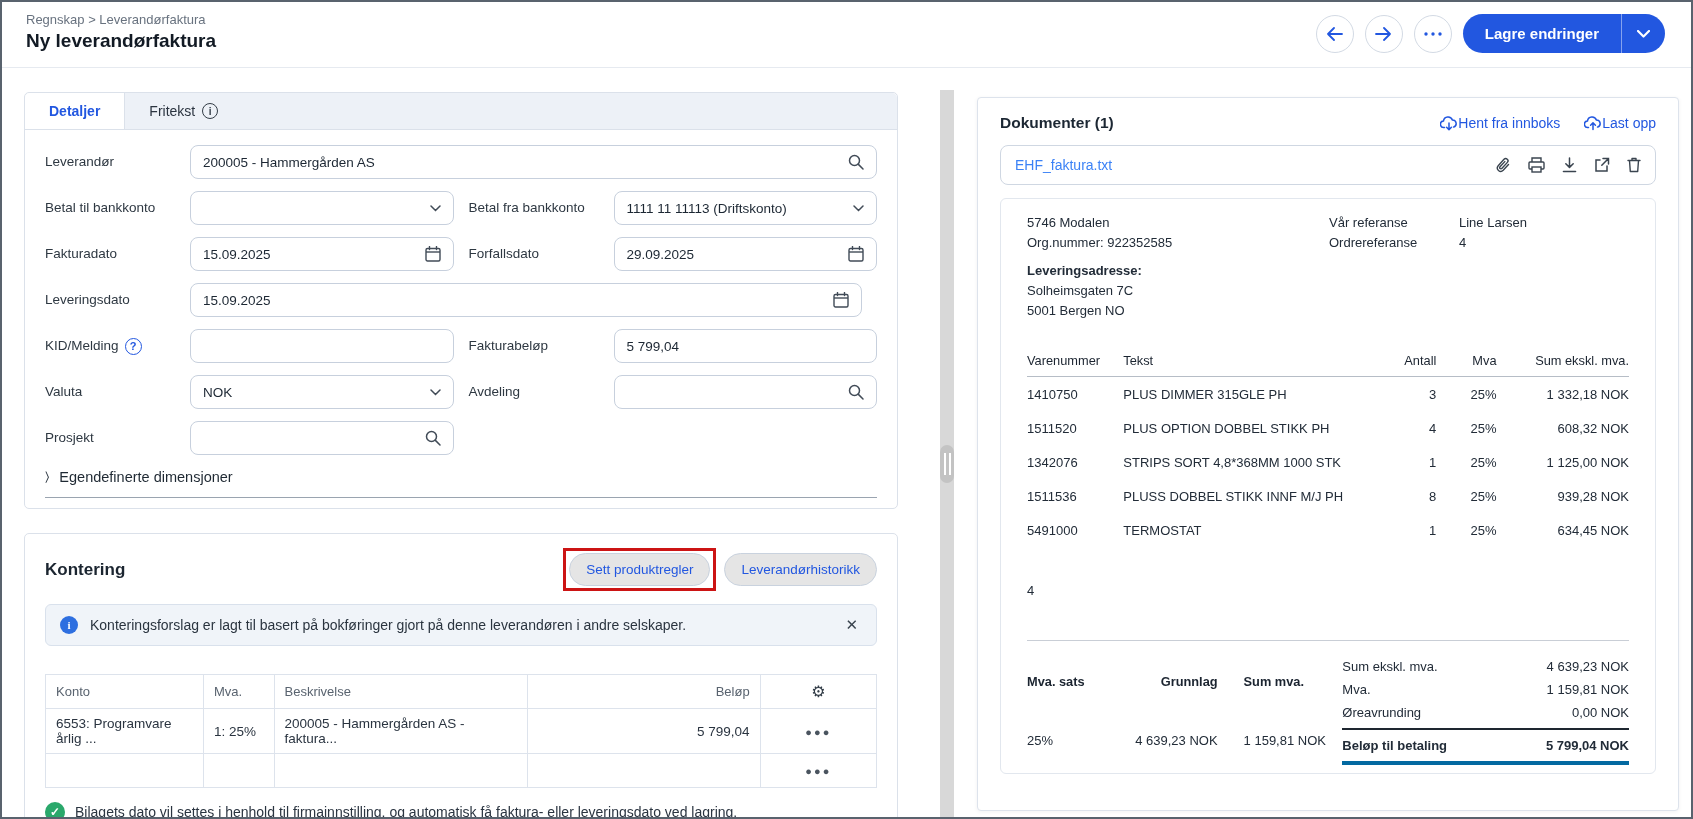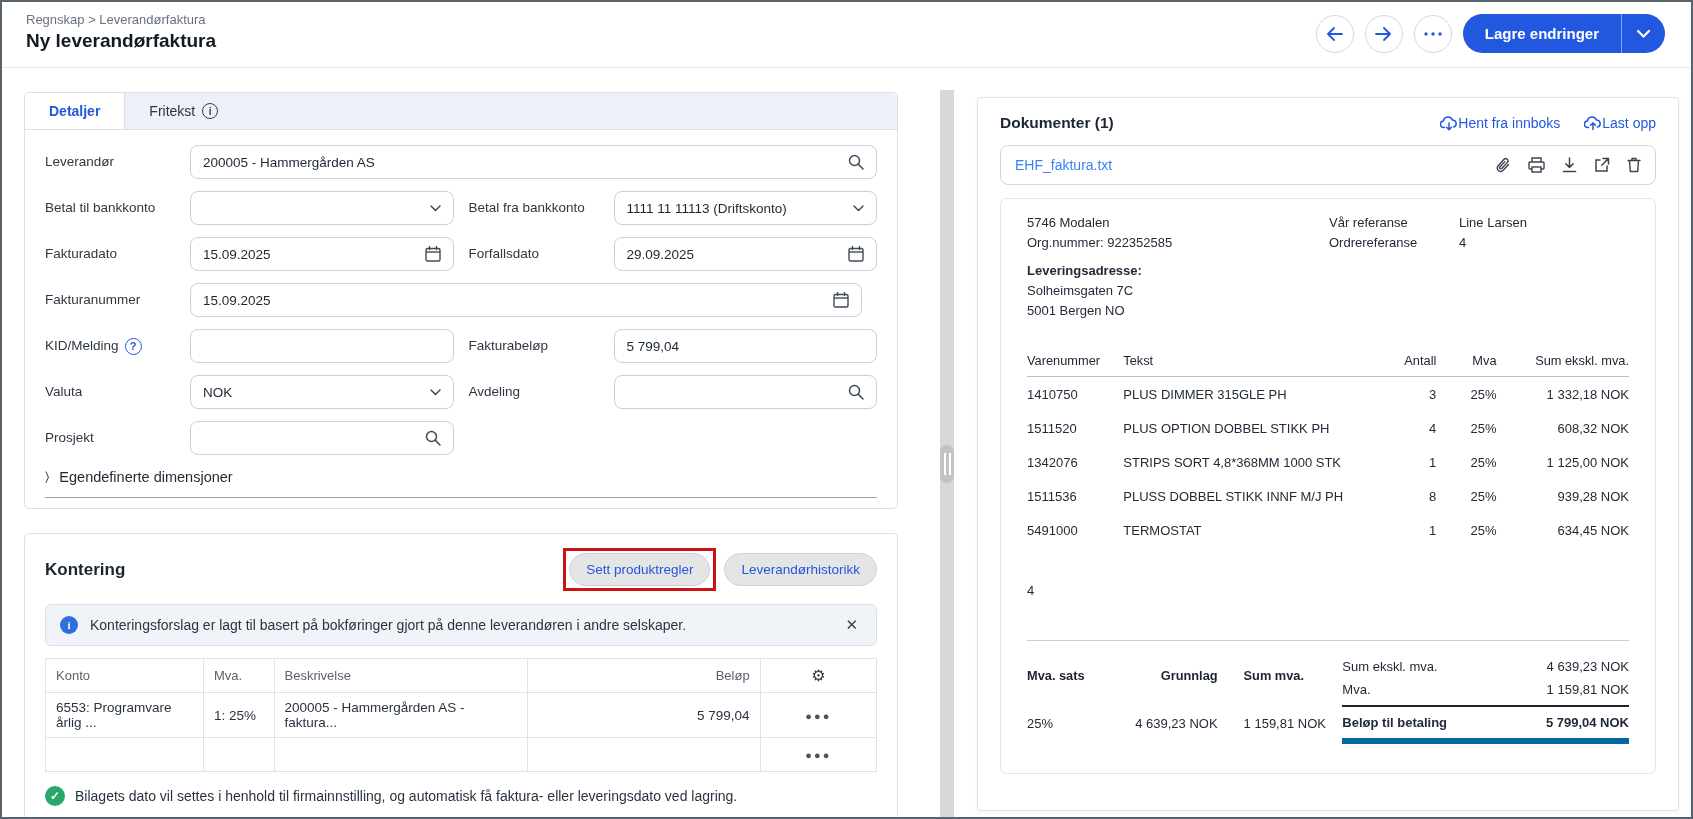--- a/index.html
+++ b/index.html
@@ -52,21 +52,21 @@
     font-size:13.5px; font-weight:500; padding:0 16px; display:inline-flex; align-items:center; cursor:pointer;
     font-family:"Liberation Sans",sans-serif; }
   .red-annot { display:inline-flex; border:3px solid #cc1414; padding:2px 3px; margin-right:8px; }
   .banner { margin-top:13px; background:#f0f4f9; border:1px solid #d9e1ec; border-radius:6px; padding:11px 14px;
     display:flex; align-items:center; gap:12px; }
   .banner-i { width:18px; height:18px; min-width:18px; border-radius:50%; background:#2e6fe0; color:#fff; font-size:11px; font-weight:700;
     display:flex; align-items:center; justify-content:center; font-family:"Liberation Serif",serif; }
   .banner-text { flex:1; font-size:14px; color:#2a343f; }
   .banner-x { color:#3a444f; font-size:15px; cursor:pointer; padding:0 4px; }
 
-  table.ktable { width:100%; border-collapse:collapse; margin-top:12px; font-size:13.5px;border-radius:19px; }
+  table.ktable { width:100%; border-collapse:collapse; margin-top:28px; font-size:13.5px;border-radius:19px; }
   .ktable th, .ktable td { border:1px solid #dde3ec; padding:7px 10px; text-align:left; }
   .ktable th { color:#59636f; font-weight:400; font-size:13px; height:32px; }
   .ktable td { color:#2a3440; height:34px; }
   .t-right { text-align:right !important; }
   .t-center { text-align:center !important; }
   .gear { font-size:16px; color:#333d48; cursor:pointer; }
   .dots { letter-spacing:2px; font-size:11px; color:#4a545f; cursor:pointer; }
 
   .footnote { margin-top:14px; display:flex; align-items:center; gap:10px; }
   .check-ic { width:20px; height:20px; min-width:20px; border-radius:50%; background:#2aa86b; color:#fff; font-size:12px; font-weight:700;
@@ -107,21 +107,21 @@
   .sheet-hr { margin-top:42px; border-top:1px solid #c9ced6; }
   .sheet-bottom { margin-top:14px; display:flex; }
   table.vat { border-collapse:collapse; font-size:13px; color:#222c38; }
   .vat th { font-size:12.8px; font-weight:700; color:#1b2430; padding-bottom:12px; text-align:left; }
   .vat td { padding-bottom:4px; }
   .vat .c1 { width:78px; }
   .vat .c2 { width:122px; text-align:right; }
   .vat .c3 { width:130px; padding-left:26px; }
   .summary { margin-left:auto; width:300px; font-size:13px; color:#222c38; }
   .summary .srow { display:flex; justify-content:space-between; line-height:23px; }
-  .summary .total { border-top:2px solid #1e2630; border-bottom:6px solid #0369a1; font-weight:700; margin-top:4px; padding:4px 0; }
+  .summary .total { border-top:2px solid #1e2630; border-bottom:4px solid #0369a1; font-weight:700; margin-top:4px; padding:4px 0; }
 
   svg { display:block; }
 </style>
 </head>
 <body>
 
 <div id="app">
 
   <div class="topbar">
     <div class="breadcrumb">Regnskap &gt; Leverandørfaktura</div>
@@ -242,21 +242,21 @@
                     <path d="M1 6h14" stroke="#414b57" stroke-width="1.4"></path>
                     <path d="M4.5 0.5v3M11.5 0.5v3" stroke="#414b57" stroke-width="1.4" stroke-linecap="round"></path>
                   </svg>
               </span>
             </div>
           </div>
         </div>
 
         <div class="frow">
           <div class="fcol">
-            <div class="flabel">Fakturanummer</div>
+            <div class="flabel">Leveringsdato</div>
             <div class="fbox">
               <span class="fval">15.09.2025</span>
               <span>
                 <svg width="16" height="16" viewBox="0 0 16 16">
                     <rect x="1" y="2.5" width="14" height="12.5" rx="1.5" stroke="#414b57" stroke-width="1.4" fill="none"></rect>
                     <path d="M1 6h14" stroke="#414b57" stroke-width="1.4"></path>
                     <path d="M4.5 0.5v3M11.5 0.5v3" stroke="#414b57" stroke-width="1.4" stroke-linecap="round"></path>
                   </svg>
               </span>
             </div>
@@ -539,20 +539,24 @@
 
         <div class="summary">
           <div class="srow">
             <span>Sum ekskl. mva.</span>
             <span>4 639,23 NOK</span>
           </div>
           <div class="srow">
             <span>Mva.</span>
             <span>1 159,81 NOK</span>
           </div>
+          <div class="srow">
+            <span>Øreavrunding</span>
+            <span>0,00 NOK</span>
+          </div>
           <div class="srow total">
             <span>Beløp til betaling</span>
             <span>5 799,04 NOK</span>
           </div>
         </div>
       </div>
     </div>
   </div>
 
 </div>

